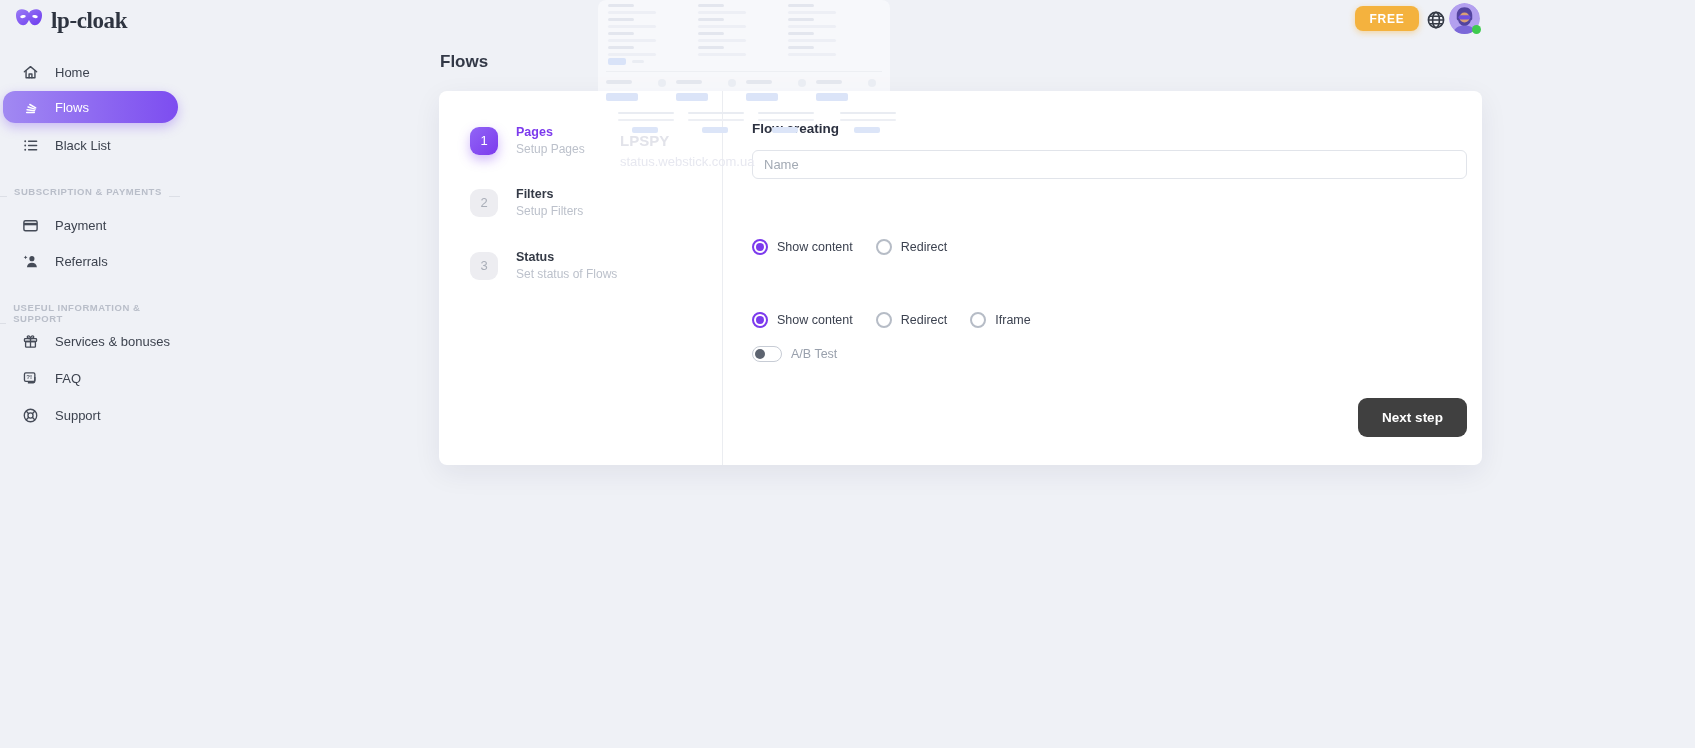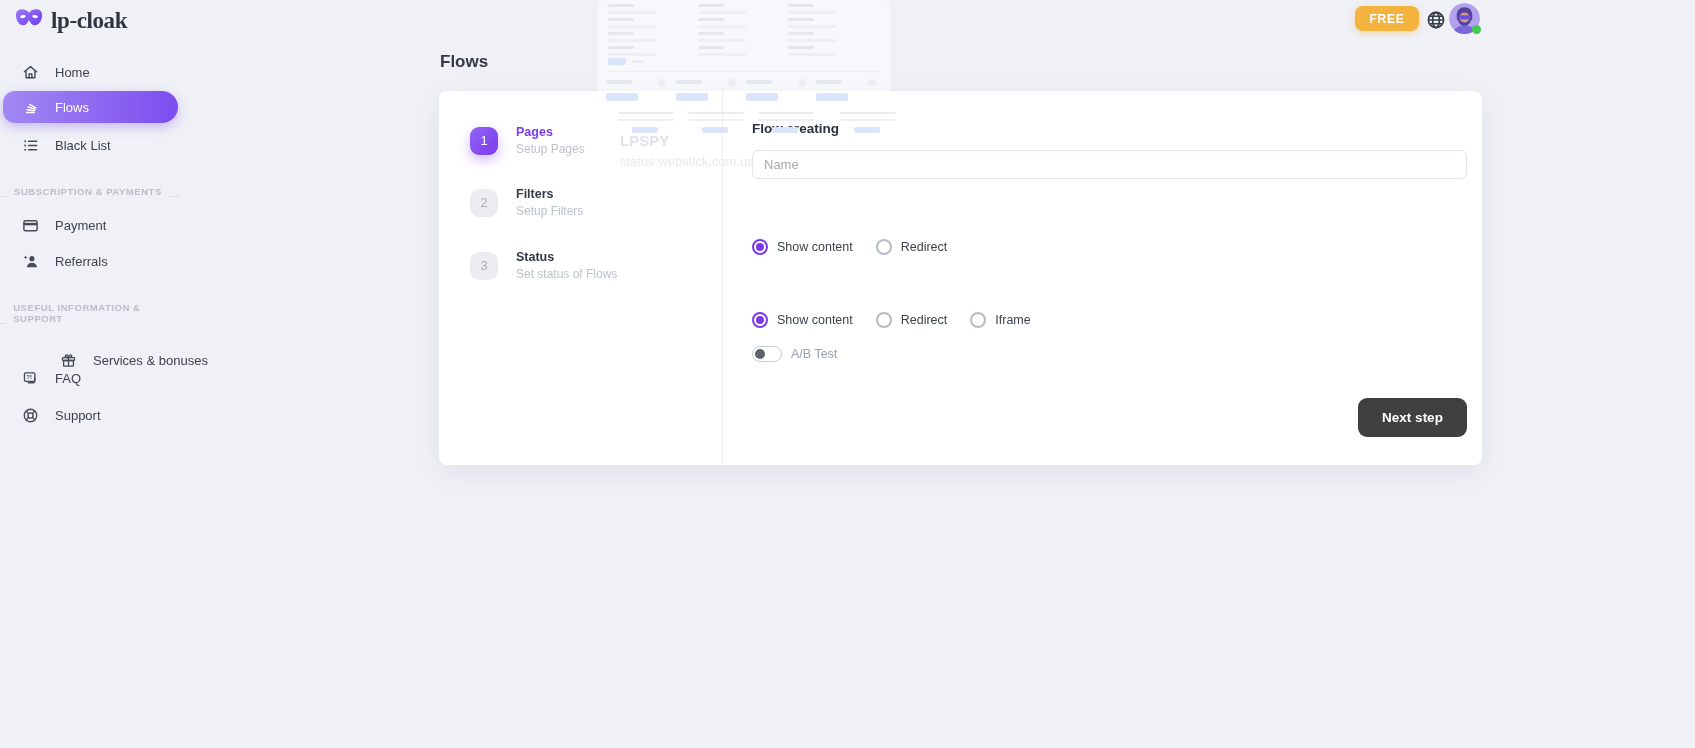--- a/index.html
+++ b/index.html
@@ -177,21 +177,21 @@
         <path d="M3.8 2.6l.6 1.4 1.4.6-1.4.6-.6 1.4-.6-1.4-1.4-.6 1.4-.6z"></path>
       </svg>
     </span>
     <span>Referrals</span>
   </div>
 
   <div class="nav-section" style="top:302px;">
     <span>USEFUL INFORMATION &amp; SUPPORT</span>
   </div>
 
-  <div class="nav-item" style="top:346px;margin-left:38px;">
+  <div class="nav-item" style="top:327px;">
     <span class="nav-icon">
       <svg width="17" height="17" viewBox="0 0 18 18" fill="none" stroke="currentColor" stroke-width="1.4" stroke-linejoin="round">
         <rect x="2.6" y="6" width="12.8" height="3" rx="0.8"></rect>
         <rect x="3.8" y="9" width="10.4" height="6" rx="0.8"></rect>
         <path d="M9 6v9"></path>
         <path d="M9 6C9 3.8 7 2.4 5.9 3.5 4.8 4.6 6.6 6 9 6z"></path>
         <path d="M9 6c0-2.2 2-3.6 3.1-2.5C13.2 4.6 11.4 6 9 6z"></path>
       </svg>
     </span>
     <span>Services &amp; bonuses</span>

